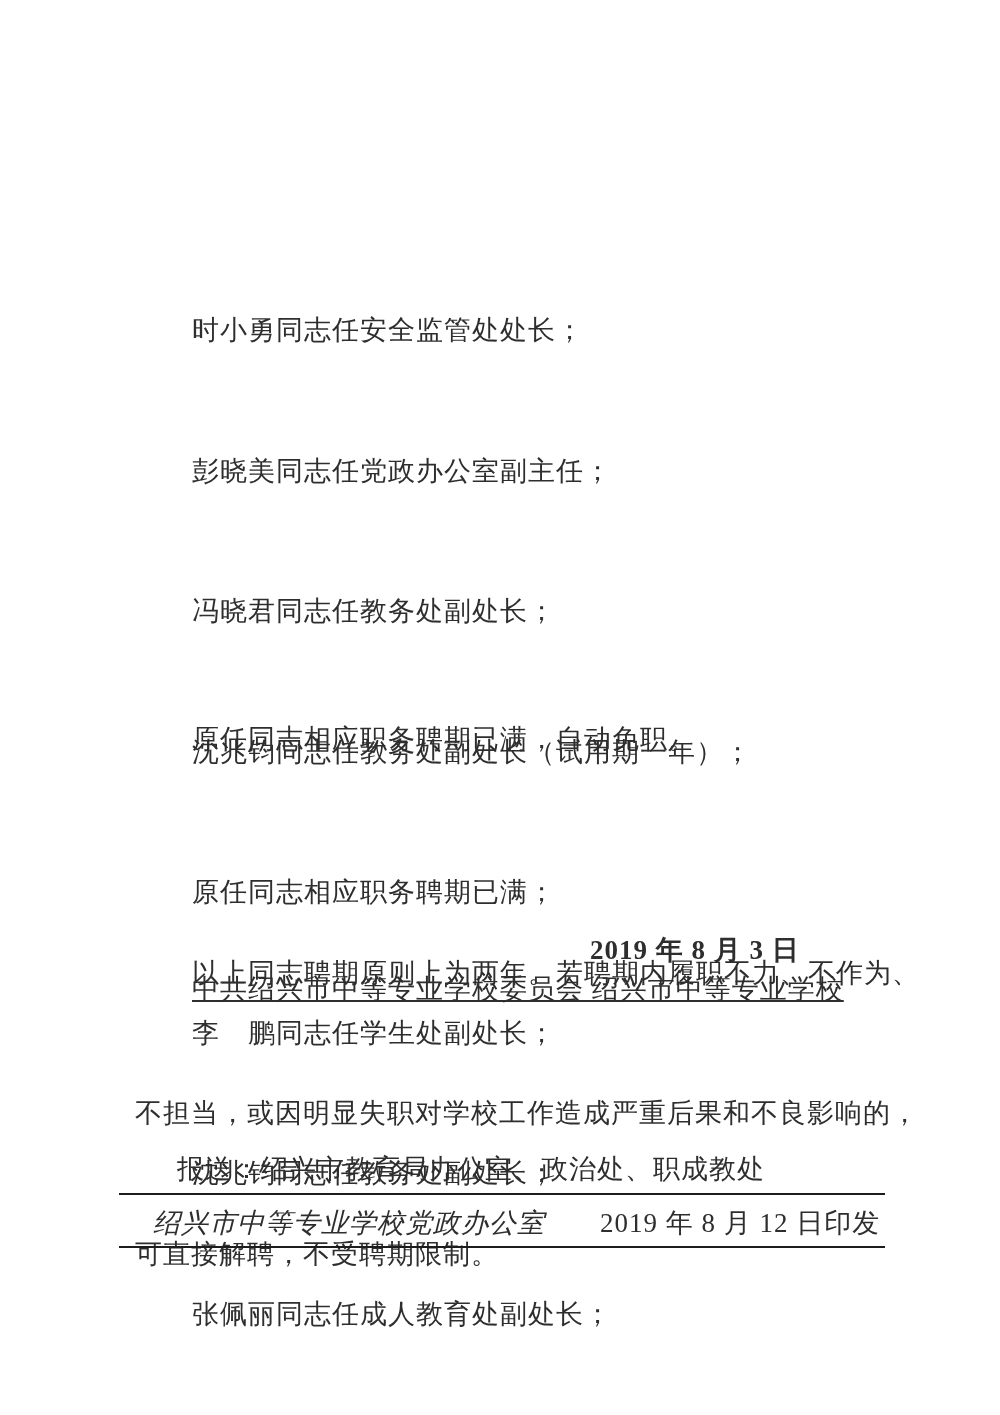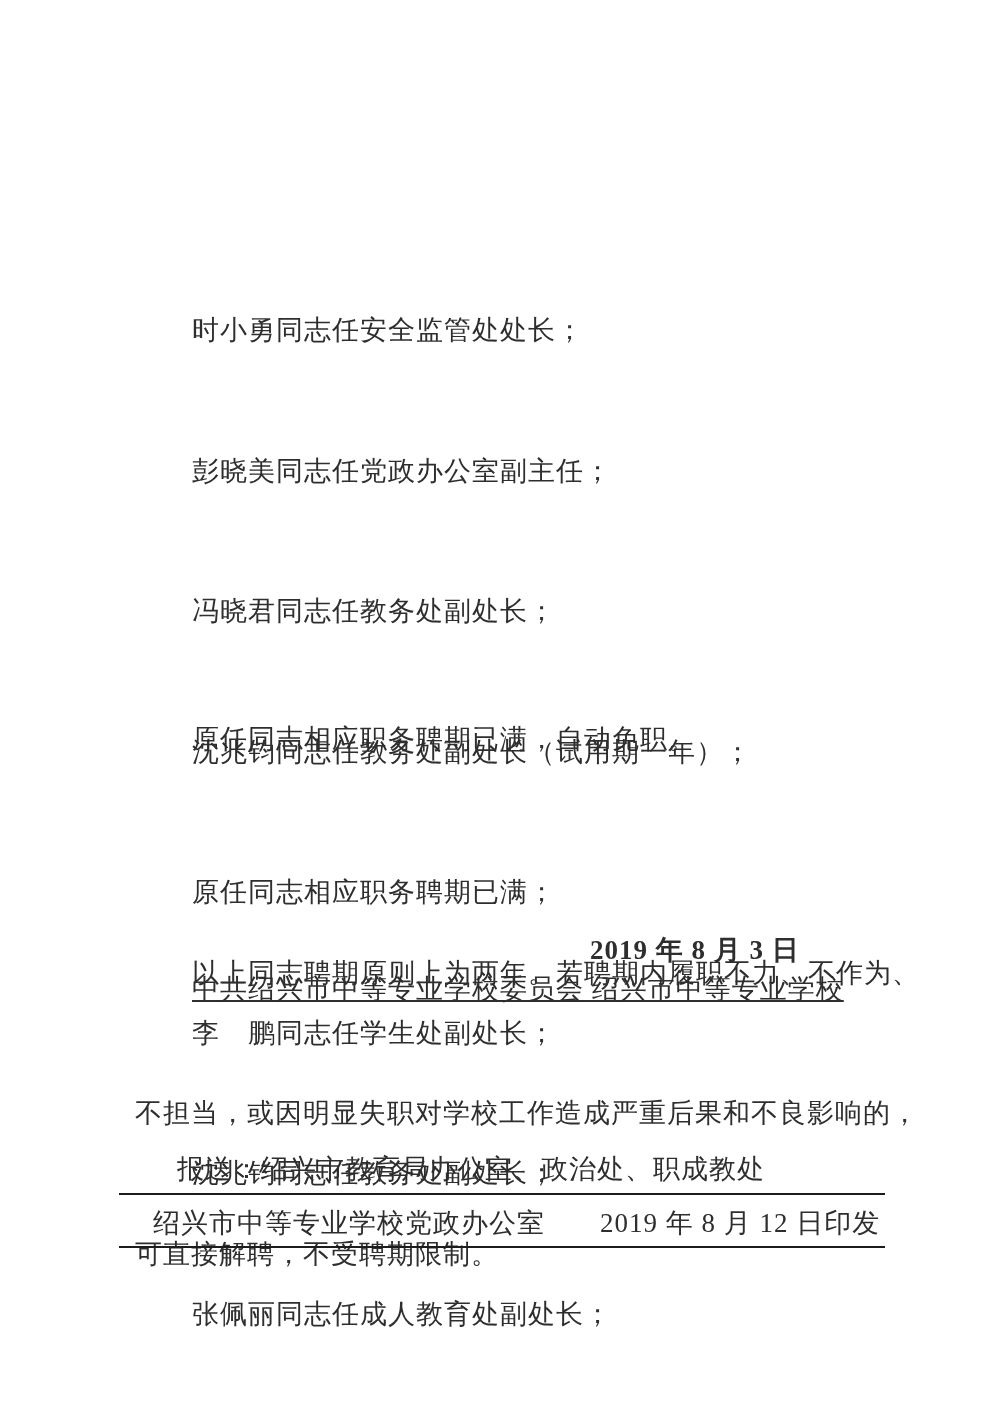--- a/index.html
+++ b/index.html
@@ -63,20 +63,21 @@
     width: 766px;
     height: 2px;
     background: #1c1c1c;
   }
   .footer-rule-1 { top: 1193px; }
   .footer-rule-2 { top: 1246px; }
   .footer-office {
     position: absolute;
     top: 1200px;
     left: 153px;
+    font-style: italic;
   }
   .footer-printdate {
     position: absolute;
     top: 1200px;
     left: 600px;
   }
 </style>
 </head>
 <body>
 

